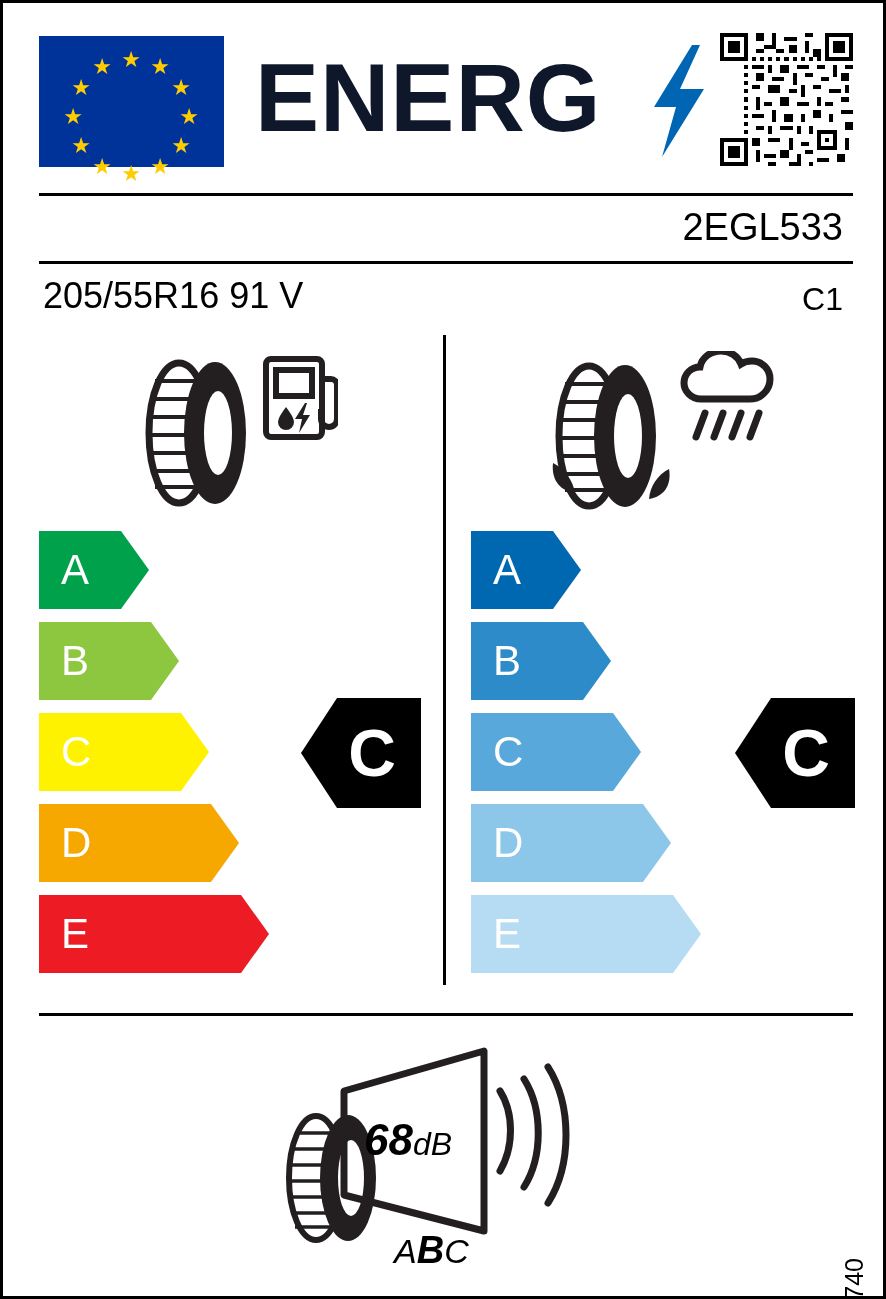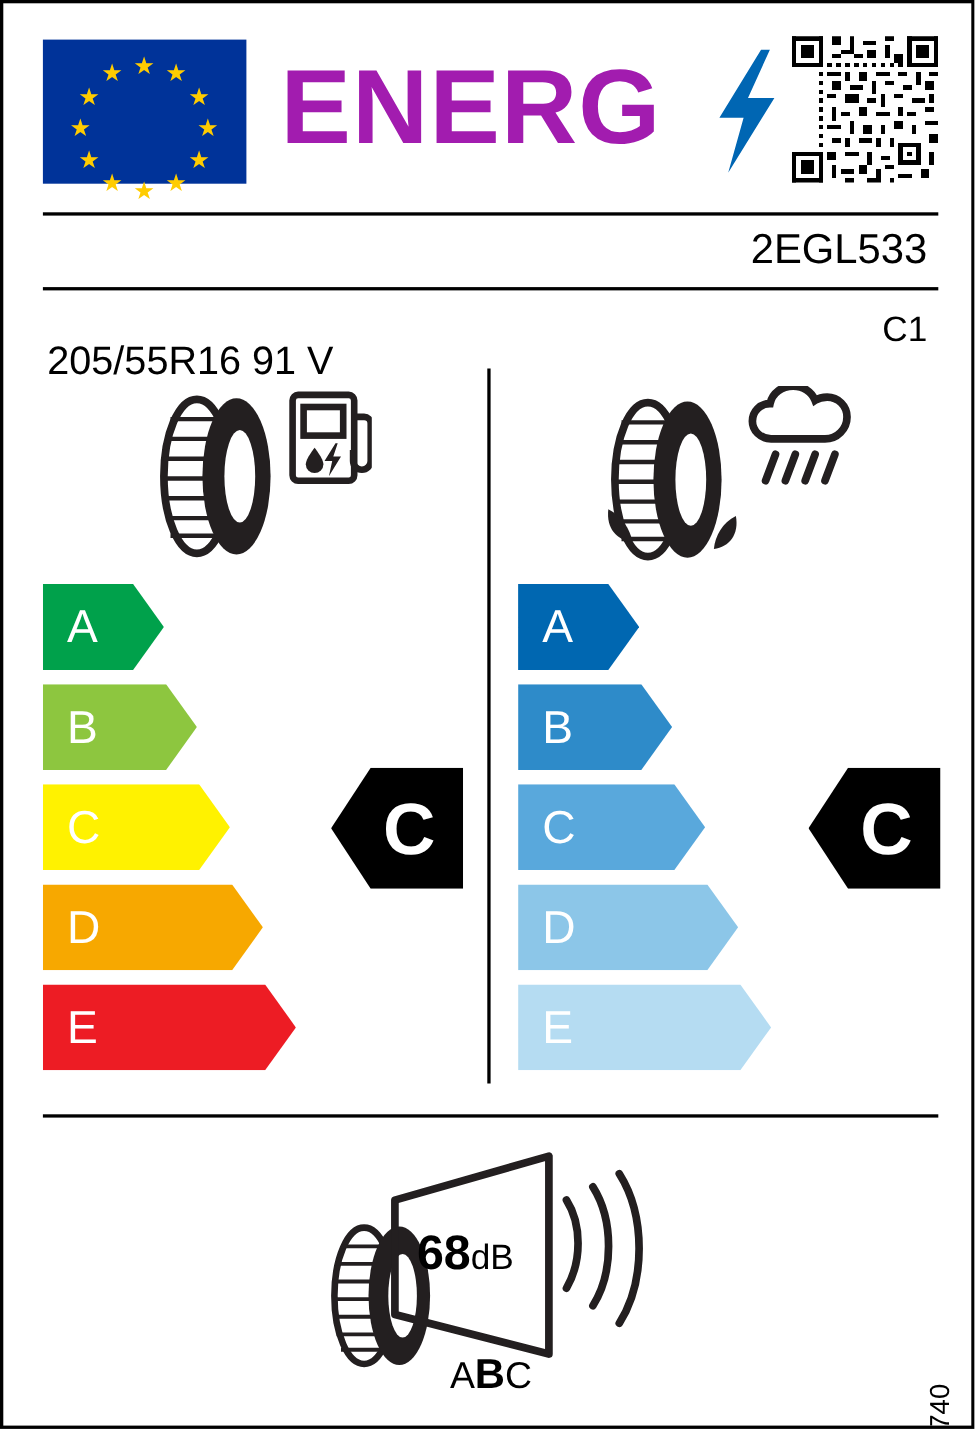--- a/index.html
+++ b/index.html
@@ -42,21 +42,21 @@
     width: 22px;
     height: 22px;
     text-align: center;
   }
   .energ-word {
     position: absolute;
     left: 252px; top: 40px;
     font-size: 96px;
     font-weight: bold;
     letter-spacing: 1px;
-    color: #a21caf;
+    color: #0f172a;
     line-height: 110px;
   }
   .bolt {
     position: absolute;
     left: 645px; top: 42px;
     width: 60px; height: 112px;
   }
   .qr {
     position: absolute;
     right: 36px; top: 30px;
@@ -96,21 +96,20 @@
     position: absolute;
     right: 40px; top: 203px;
     font-size: 38px;
   }
 
   
   .tire-size {
     position: absolute;
     left: 40px; top: 272px;
     font-size: 36px;
-    margin-top: 32px;
   }
   .tire-class {
     position: absolute;
     right: 40px; top: 278px;
     font-size: 32px;
   }
 
   
   .pict {
     position: absolute;
@@ -160,22 +159,22 @@
     color: #fff;
     font-size: 66px;
     font-weight: bold;
   }
   .marker-fuel { left: 298px; top: 695px; }
   .marker-wet  { left: 732px; top: 695px; }
 
   
   .noise {
     position: absolute;
-    left: 284px; top: 1040px;
-    width: 310px; height: 230px;
+    left: 269px; top: 1040px;
+    width: 310px; height: 230px; font-style: italic;
   }
   .noise-db {
     position: absolute;
     left: 92px; top: 72px;
     font-size: 44px;
     font-weight: bold;
     letter-spacing: 0px;
   }
   .noise-db .unit {
     font-size: 32px;

